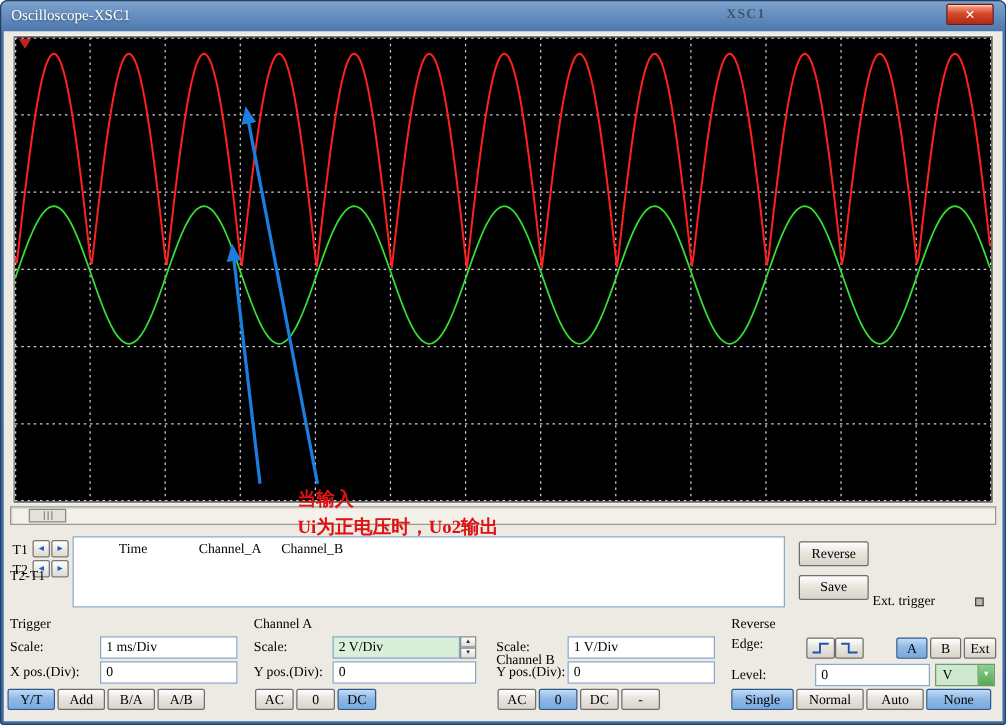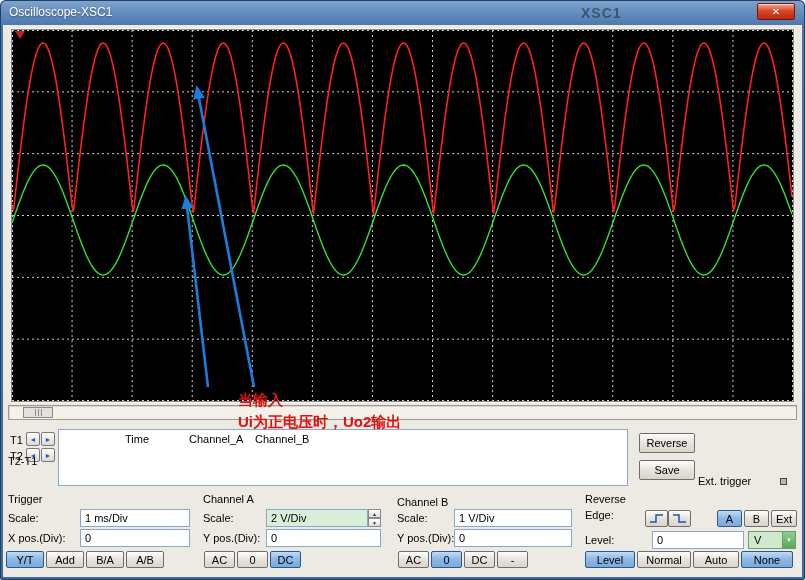--- a/index.html
+++ b/index.html
@@ -1,22 +1,22 @@
 <!DOCTYPE html>
 <html><head>
 <meta charset="utf-8">
 <style>
   *{box-sizing:border-box;margin:0;padding:0;}
   body{margin:0;background:#ffffff;font-family:"Liberation Sans",sans-serif;}
   .win{position:relative;width:805px;height:580px;overflow:hidden;
        background:linear-gradient(#7fa5cf,#4a76ad 26px,#3f6ba3);
-       border-radius:6px 6px 3px 3px;box-shadow:inset 0 0 0 1px #24405f;font-size:11px;}
+       border-radius:6px 6px 3px 3px;box-shadow:inset 0 0 0 1px #24405f;font-size:11px;font-family:Liberation Serif, serif;}
   .client{position:absolute;left:3px;top:25px;width:799px;height:552px;background:#eceae3;}
   .title{position:absolute;left:9px;top:5px;color:#ffffff;font-size:12px;text-shadow:0 1px 2px rgba(0,0,0,.45);white-space:nowrap;}
-  .watermark{position:absolute;left:581px;top:5px;color:rgba(25,25,25,.5);font-size:14px;font-weight:bold;letter-spacing:1px;}
+  .watermark{position:absolute;left:581px;top:5px;color:rgba(25,25,25,.5);font-size:11px;font-weight:bold;letter-spacing:1px;}
   .close{position:absolute;left:757px;top:3px;width:38px;height:17px;border:1px solid #7a1507;border-radius:2px;
          background:linear-gradient(#f4a992,#d94a2c 45%,#b02a12);display:flex;align-items:center;justify-content:center;
          color:#fff;font-size:10px;box-shadow:inset 0 1px 0 rgba(255,255,255,.5);}
   .scope{position:absolute;left:11px;top:29px;width:783px;height:373px;background:#000;
          border:1px solid #8a8a8a;box-shadow:0 0 0 1px #f6f5f0;}
   .annot{position:absolute;left:238px;top:389px;color:#e01111;font-weight:bold;font-size:15px;line-height:22px;z-index:6;white-space:nowrap;}
   .sbar{position:absolute;left:8px;top:405px;width:789px;height:15px;background:#f3f1ea;border:1px solid #9a988f;box-shadow:inset 1px 1px 0 #d8d6cf;}
   .sthumb{position:absolute;left:14px;top:1px;width:30px;height:11px;background:#e4e1da;border:1px solid #8a8a8a;
           display:flex;gap:2px;align-items:center;justify-content:center;}
   .sthumb i{display:block;width:1px;height:7px;background:#8a8a8a;}
@@ -24,21 +24,21 @@
   .inp{position:absolute;height:18px;background:#fff;border:1px solid #89a7c8;font-size:11px;line-height:16px;padding:0 4px;white-space:nowrap;}
   .inp.green{background:#d9efd9;}
   .btn{position:absolute;height:17px;background:linear-gradient(#ffffff,#e8e5de 45%,#d9d5cc);
        border:1px solid #6e6e6e;border-radius:2px;font-size:11px;color:#000;
        display:flex;align-items:center;justify-content:center;white-space:nowrap;}
   .btn.active{background:linear-gradient(#c2dcf5,#8fb9e6 45%,#79a9de);border-color:#28598f;}
   .minibtn{position:absolute;width:14px;height:14px;font-size:7px;color:#1d5fc4;
            background:linear-gradient(#ffffff,#dcd9d0);border:1px solid #777;border-radius:2px;
            display:flex;align-items:center;justify-content:center;}
   .readout{position:absolute;left:58px;top:429px;width:570px;height:57px;background:#fff;border:1px solid #89a7c8;}
-  .readout span{position:absolute;top:3px;font-size:11px;color:#000;white-space:nowrap;margin-left:30px;}
+  .readout span{position:absolute;top:3px;font-size:11px;color:#000;white-space:nowrap;}
   .spin{position:absolute;left:368px;top:509px;width:13px;height:18px;display:flex;flex-direction:column;}
   .spin div{flex:1;border:1px solid #8a8a8a;background:linear-gradient(#fff,#ddd);font-size:5px;color:#333;
             display:flex;align-items:center;justify-content:center;}
   .combo{position:absolute;left:748px;top:531px;width:48px;height:18px;border:1px solid #6f9b6f;background:#cfe9cf;display:flex;}
   .combo .val{flex:1;font-size:11px;line-height:16px;padding-left:5px;}
   .combo .arrow{width:13px;background:linear-gradient(#8fcf8f,#57a857);border-left:1px solid #6f9b6f;
                 display:flex;align-items:center;justify-content:center;font-size:6px;color:#fff;}
   .extsq{position:absolute;left:780px;top:478px;width:7px;height:7px;border:1px solid #444;background:#b9b7b0;}
   .grid{stroke:#d0d0d0;stroke-dasharray:2 3;stroke-width:1;}
 </style>
@@ -147,21 +147,21 @@
   <div class="spin">
     <div>▲</div>
     <div>▼</div>
   </div>
   <span class="lbl" style="left:203px;top:532px">Y pos.(Div):</span>
   <div class="inp" style="left:266px;top:529px;width:115px">0</div>
   <div class="btn" style="left:204px;top:551px;width:31px">AC</div>
   <div class="btn" style="left:237px;top:551px;width:31px">0</div>
   <div class="btn active" style="left:270px;top:551px;width:31px">DC</div>
 
-  <span class="lbl" style="left:397px;top:496px">Channel B</span>
+  <span class="lbl" style="left:397px;top:522px">Channel B</span>
   <span class="lbl" style="left:397px;top:512px">Scale:</span>
   <div class="inp" style="left:454px;top:509px;width:118px">1  V/Div</div>
   <span class="lbl" style="left:397px;top:532px">Y pos.(Div):</span>
   <div class="inp" style="left:454px;top:529px;width:118px">0</div>
   <div class="btn" style="left:398px;top:551px;width:31px">AC</div>
   <div class="btn active" style="left:431px;top:551px;width:31px">0</div>
   <div class="btn" style="left:464px;top:551px;width:31px">DC</div>
   <div class="btn" style="left:497px;top:551px;width:31px">-</div>
 
   <span class="lbl" style="left:585px;top:493px">Reverse</span>
@@ -178,18 +178,18 @@
   </div>
   <div class="btn active" style="left:717px;top:510px;width:25px">A</div>
   <div class="btn" style="left:744px;top:510px;width:25px">B</div>
   <div class="btn" style="left:771px;top:510px;width:26px">Ext</div>
   <span class="lbl" style="left:585px;top:534px">Level:</span>
   <div class="inp" style="left:652px;top:531px;width:92px">0</div>
   <div class="combo">
     <span class="val">V</span>
     <span class="arrow">▼</span>
   </div>
-  <div class="btn active" style="left:585px;top:551px;width:50px">Level</div>
+  <div class="btn active" style="left:585px;top:551px;width:50px">Single</div>
   <div class="btn" style="left:637px;top:551px;width:54px">Normal</div>
   <div class="btn" style="left:693px;top:551px;width:46px">Auto</div>
   <div class="btn active" style="left:741px;top:551px;width:52px">None</div>
 
 </div>
 
 </body></html>

